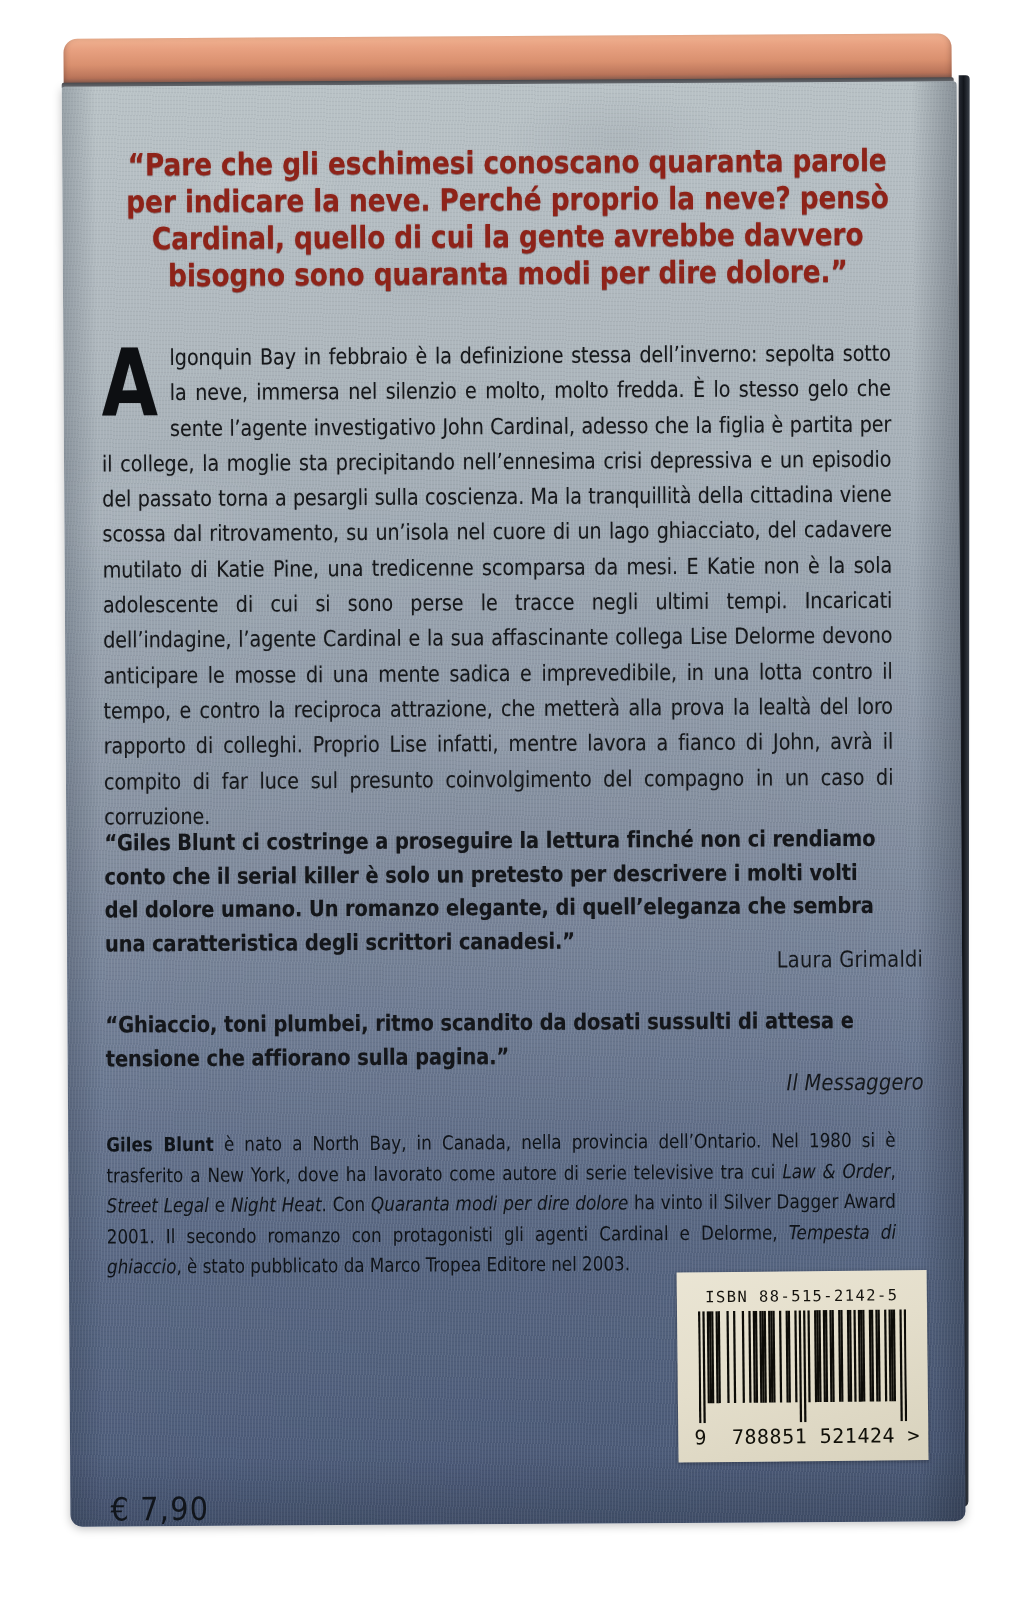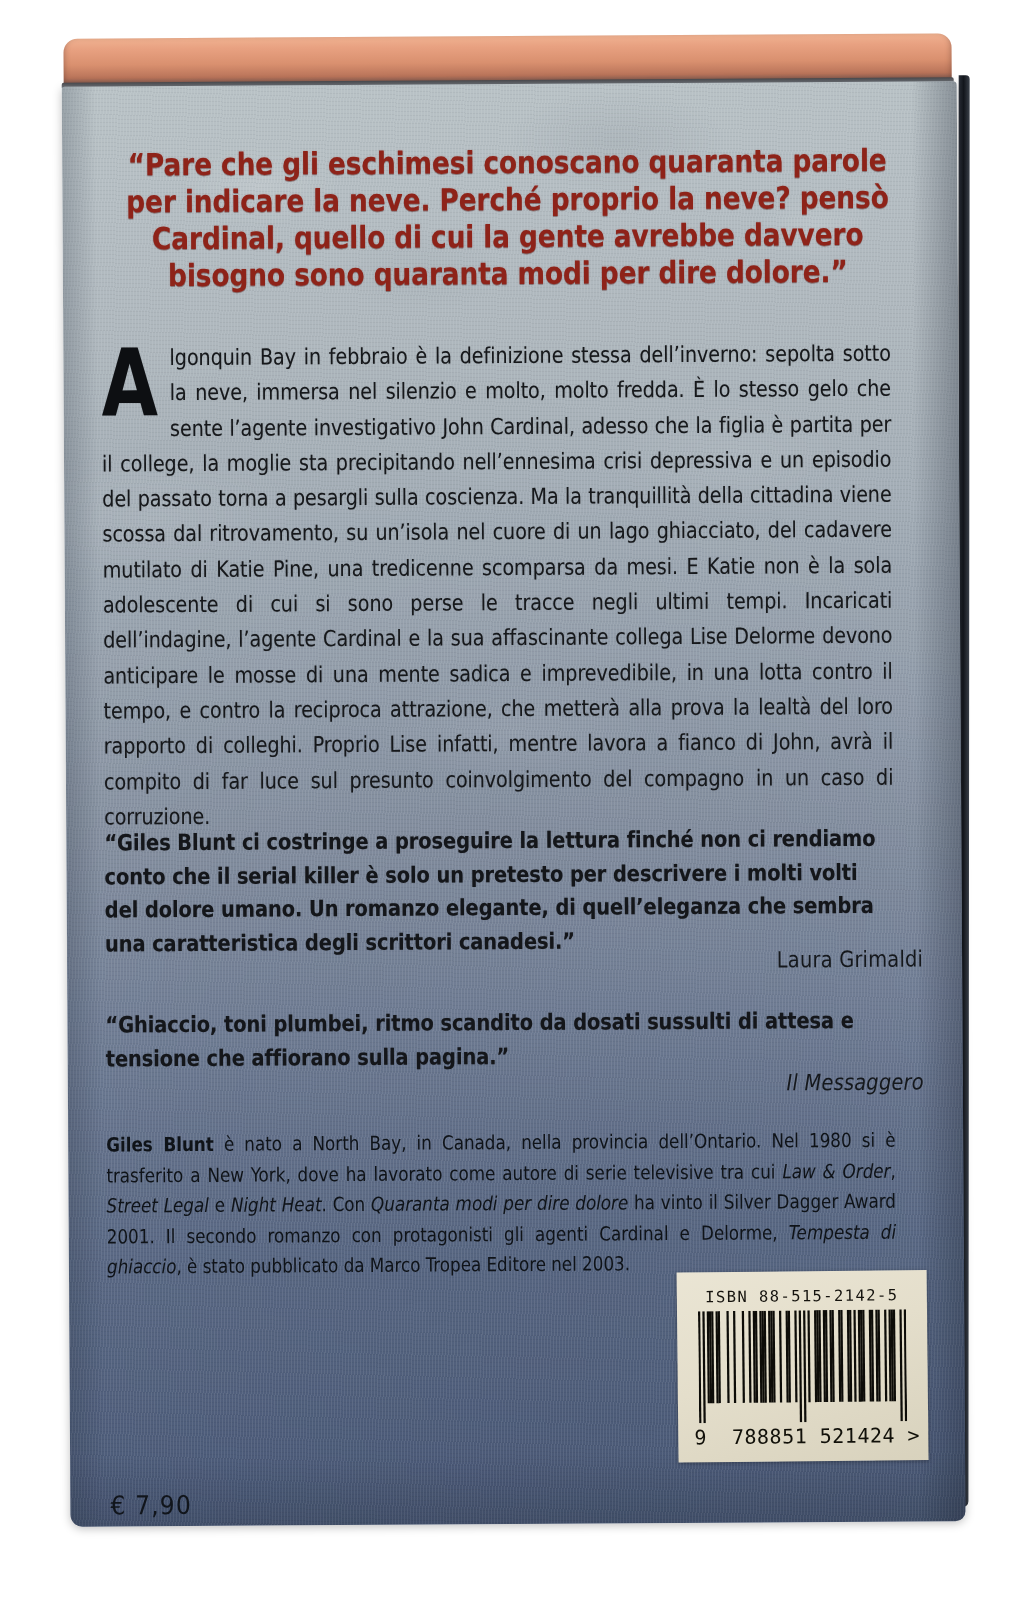--- a/index.html
+++ b/index.html
@@ -234,21 +234,21 @@
   #author-bio b { font-weight: 700; }
   #author-bio i { font-style: italic; }
 
   
   #price {
     position: absolute;
     left: 4px;
     top: 1404px;
     color: #11151b;
     font-family: "DejaVu Sans Condensed", "Liberation Sans Narrow", "Liberation Sans", sans-serif;
-    font-size: 26px;
+    font-size: 32px;
     letter-spacing: 1.2px;
   }
 
   
   #barcode-label {
     position: absolute;
     left: 572px;
     top: 1189px;
     width: 250px;
     height: 190px;

